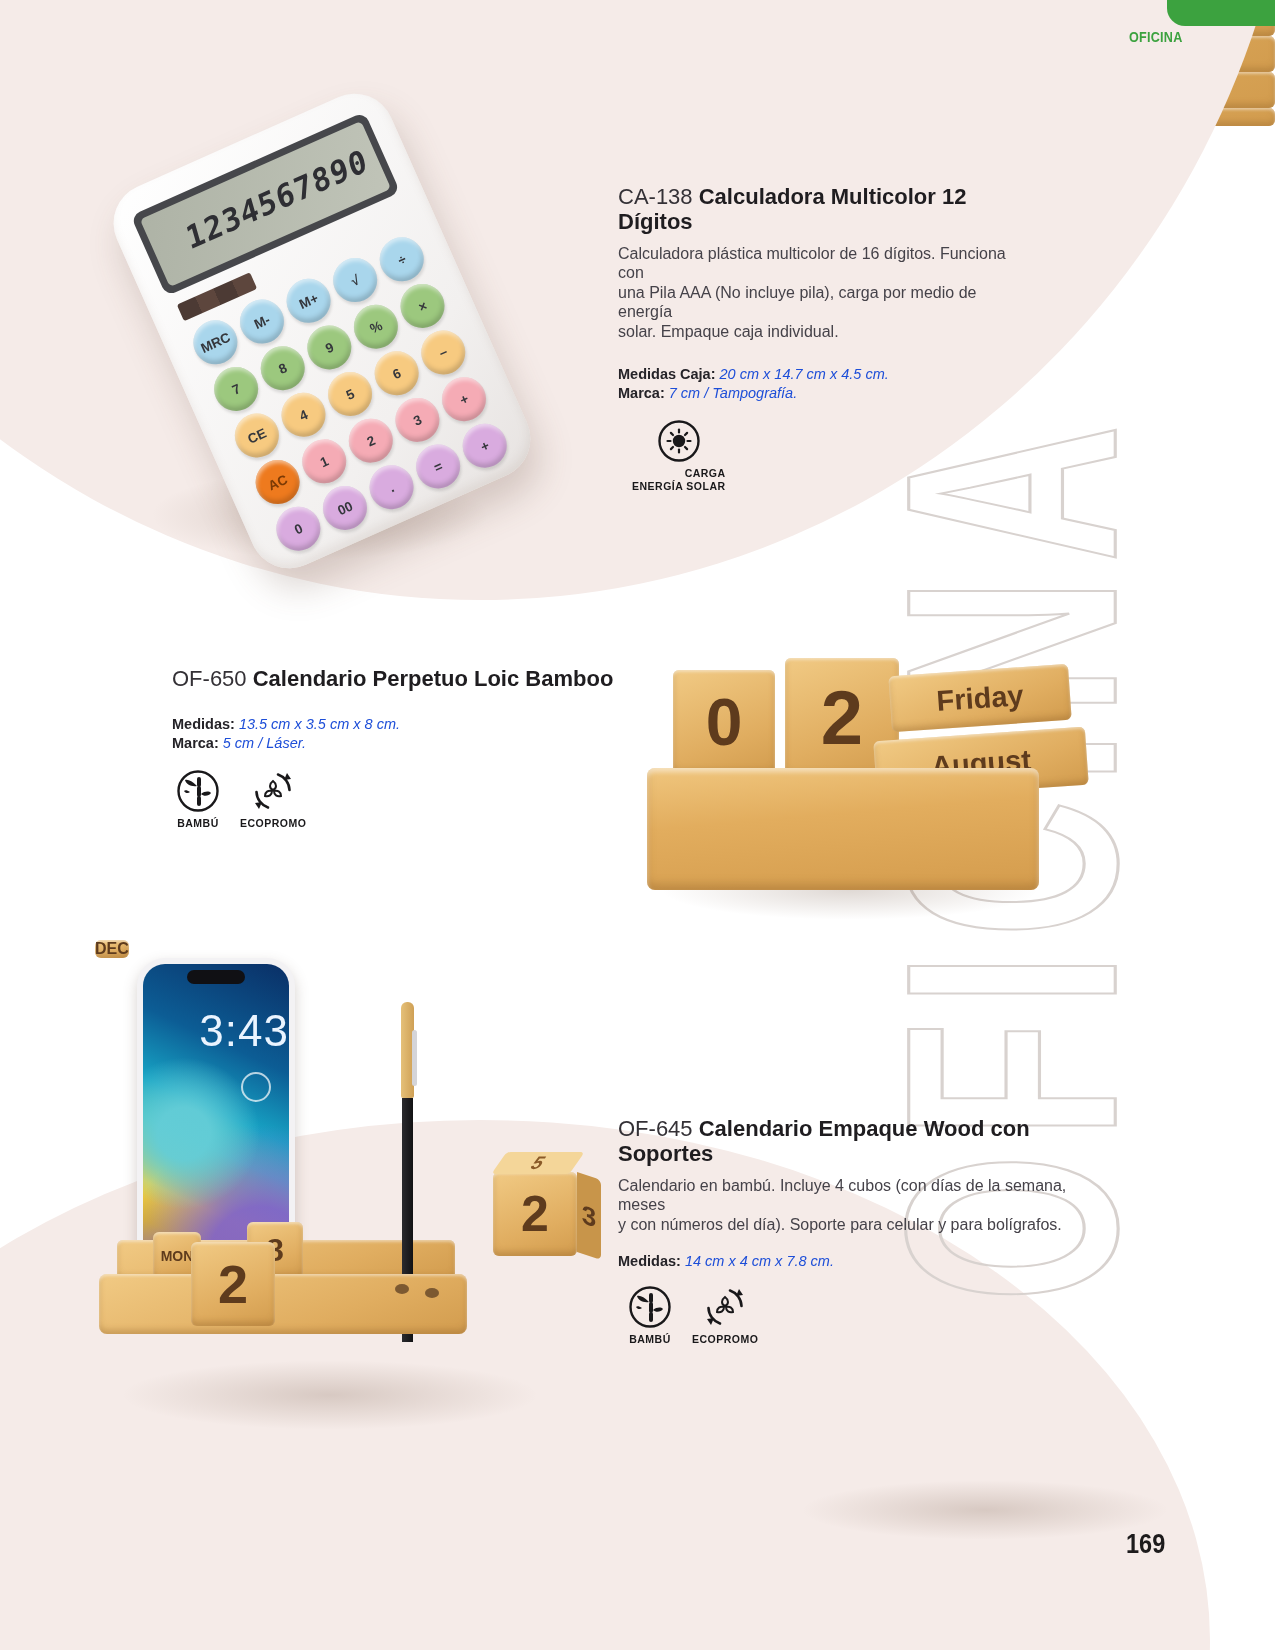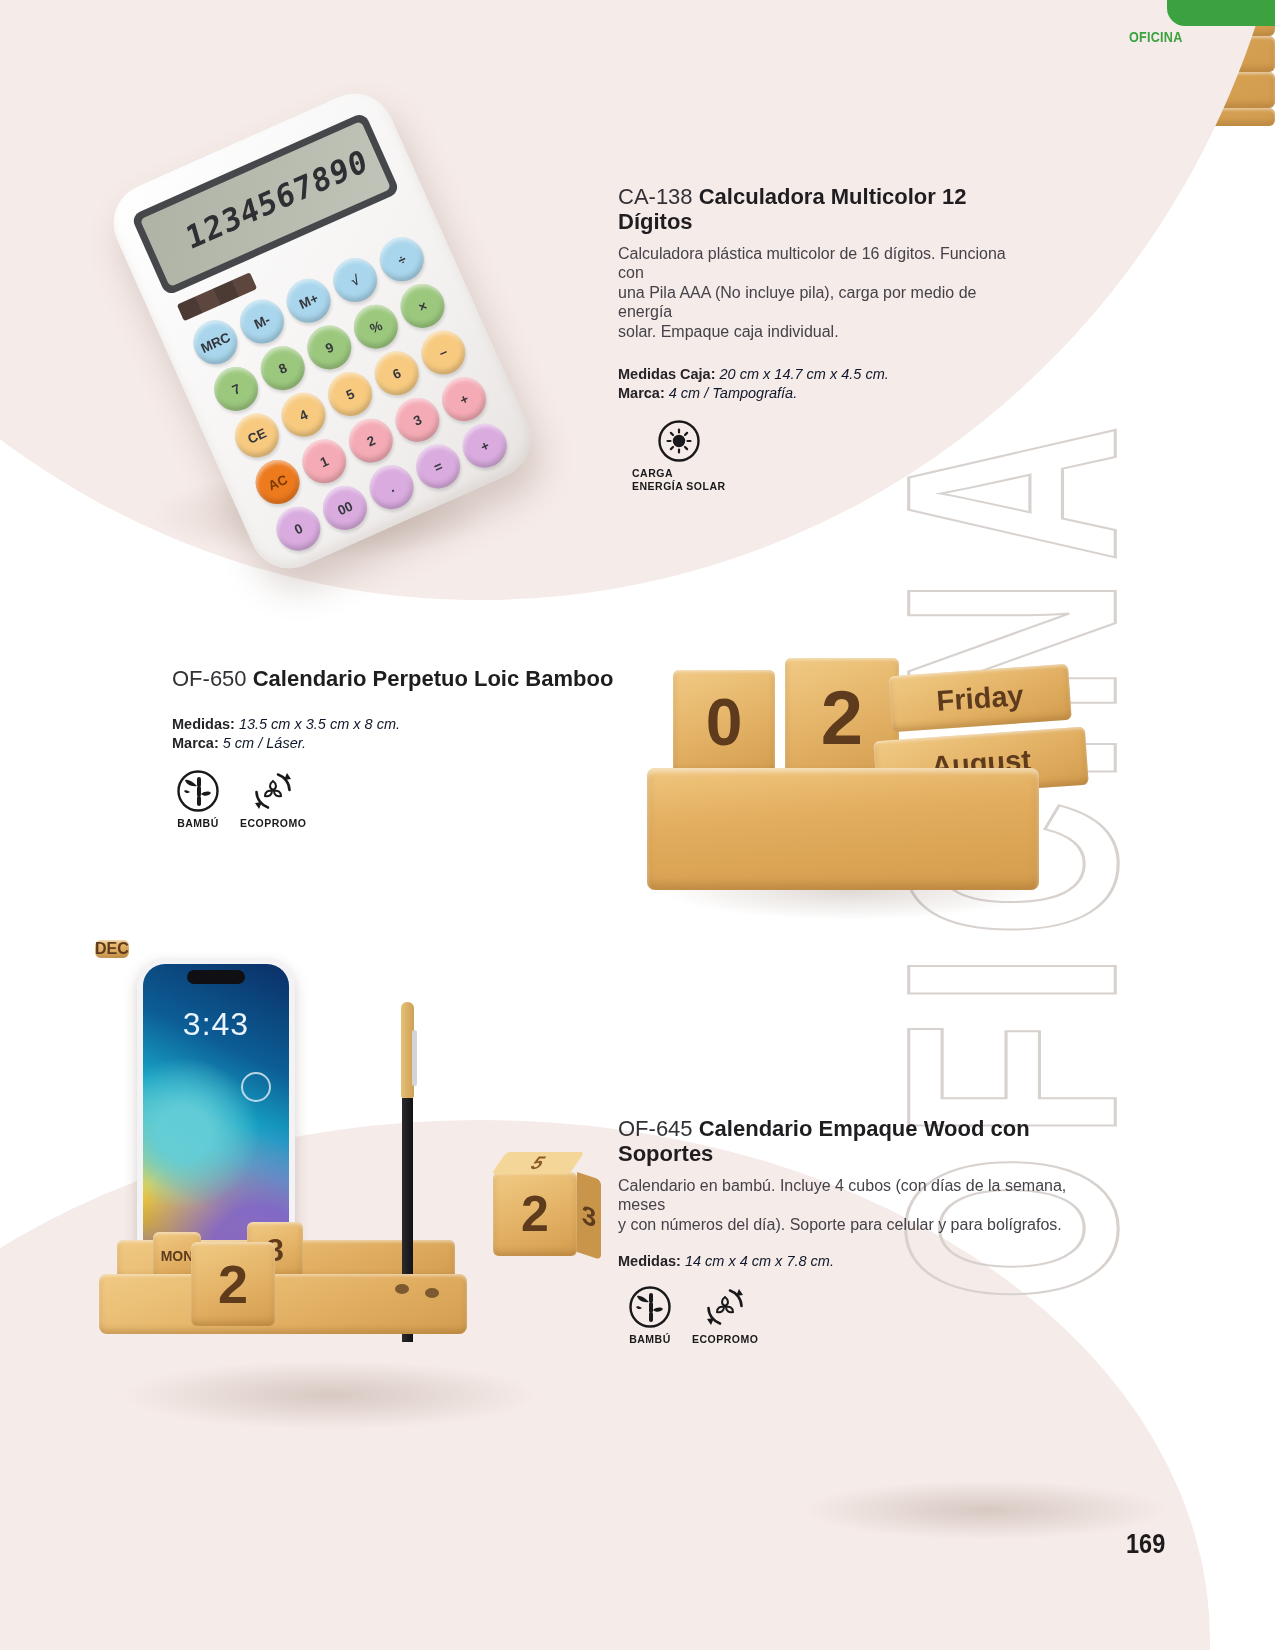--- a/index.html
+++ b/index.html
@@ -26,26 +26,26 @@
                font-size:28px;transform:scaleX(.84);transform-origin:left top;}
 
   
   .ptext{position:absolute;z-index:4;}
   .ptext h2{margin:0 16px 9px 0;font-size:22px;line-height:1.15;font-weight:normal;color:#343136;}
   .ptext h2 strong{color:#1f1d20;font-weight:bold;}
   .desc{margin:0;font-size:16px;line-height:1.22;color:#454249;white-space:pre-line;}
   .meta{margin:24px 0 0 0;font-size:14.5px;line-height:1.3;color:#39363b;}
   .meta .mline{display:block;}
   .meta b{font-weight:bold;color:#252328;}
-  .meta i{font-style:italic;color:#0f172a;}
+  .meta i{font-style:italic;color:#1d4ed8;}
   .badges{display:flex;gap:20px;margin-top:16px;align-items:flex-start;}
   .badge{display:flex;flex-direction:column;align-items:center;}
   .badge svg{width:44px;height:44px;}
   .badge .blabel{margin-top:4px;font-size:10.5px;font-weight:bold;letter-spacing:.5px;color:#19181a;
-                 text-align:left;white-space:pre-line;line-height:1.25;}
+                 text-align:right;white-space:pre-line;line-height:1.25;}
 
   .gshadow{position:absolute;background:radial-gradient(ellipse at center,rgba(110,80,60,.22),rgba(110,80,60,0) 70%);
            border-radius:50%;z-index:2;}
 
   
   .calc{position:absolute;left:172px;top:124px;width:300px;height:414px;z-index:3;
         transform:rotate(-24deg);background:linear-gradient(145deg,#ffffff,#f2f0ef 70%,#e7e3e1);
         border-radius:40px;box-shadow:0 22px 35px rgba(100,75,60,.22), inset 0 -6px 10px rgba(160,140,130,.15);}
   .calc-screen{position:absolute;left:22px;top:24px;width:256px;height:88px;background:#46474b;
                border-radius:10px;padding:7px;box-sizing:border-box;}
@@ -83,22 +83,22 @@
   .pholder{position:absolute;left:95px;top:940px;width:520px;height:460px;z-index:2;}
   .phone{position:absolute;left:42px;top:18px;width:158px;height:338px;background:#f3f2f4;
          border-radius:28px;box-shadow:0 6px 14px rgba(90,70,60,.25);padding:6px;box-sizing:border-box;}
   .phone .screen{position:relative;width:100%;height:100%;border-radius:22px;overflow:hidden;
      background:
        radial-gradient(circle at 28% 52%, rgba(100,205,215,.95) 0 13%, rgba(100,205,215,0) 38%),
        radial-gradient(circle at 80% 90%, rgba(125,95,205,.9) 0 16%, rgba(125,95,205,0) 42%),
        linear-gradient(205deg,#0a2f66 0%,#0c5d95 28%,#17a3c4 46%,#49c3bd 56%,#f2d348 72%,#ddb52f 82%,#6f59c2 100%);}
   .phone .notch{position:absolute;left:50%;top:6px;width:58px;height:14px;margin-left:-29px;
                 background:#101014;border-radius:8px;}
-  .phone .time{position:absolute;left:0;right:0;top:42px;text-align:center;color:#eaf4ff;
-               font-size:32px;font-weight:300;letter-spacing:1px;}
+  .phone .time{position:absolute;left:0;right:0;top:42px;text-align:right;color:#eaf4ff;
+               font-size:44px;font-weight:300;letter-spacing:1px;}
   .phone .widget{position:absolute;right:18px;top:108px;width:26px;height:26px;border-radius:50%;
                  border:2px solid rgba(255,255,255,.7);}
   .phone .dock1,.phone .dock2{position:absolute;bottom:12px;width:24px;height:24px;border-radius:50%;
                  background:rgba(250,250,255,.3);}
   .phone .dock1{left:16px;} .phone .dock2{right:16px;}
   .pen{position:absolute;left:306px;top:62px;width:13px;z-index:3;}
   .pen .bamboo{width:13px;height:96px;background:linear-gradient(90deg,#e5c078,#cfa055);border-radius:6px 6px 2px 2px;}
   .pen .clip{position:absolute;left:11px;top:28px;width:5px;height:56px;background:#d4d4d8;border-radius:3px;}
   .pen .body{width:11px;height:244px;margin-left:1px;background:linear-gradient(90deg,#2a2a2e,#121214);}
   .tray-rail{position:absolute;left:22px;top:300px;width:338px;height:40px;z-index:2;}
@@ -200,21 +200,21 @@
   <section class="ptext" style="left:618px;top:184px;width:400px;">
     <h2>
       <span class="code">CA-138</span>
       <strong>Calculadora Multicolor 12 Dígitos</strong>
     </h2>
     <p class="desc">Calculadora plástica multicolor de 16 dígitos. Funciona con
 una Pila AAA (No incluye pila), carga por medio de energía
 solar.  Empaque caja individual.</p>
     <p class="meta">
       <span class="mline"><b>Medidas Caja:</b> <i>20 cm x 14.7 cm x 4.5 cm.</i></span>
-      <span class="mline"><b>Marca:</b> <i>4 cm / Tampografía.</i></span>
+      <span class="mline"><b>Marca:</b> <i>7 cm / Tampografía.</i></span>
     </p>
     <div class="badges" style="margin-left:14px;">
       <div class="badge">
         <svg viewBox="0 0 44 44">
           <circle cx="22" cy="22" r="19.5" fill="none" stroke="#19181a" stroke-width="2.4"></circle>
           <circle cx="22" cy="22" r="6.2" fill="#19181a"></circle>
           <g stroke="#19181a" stroke-width="2.2" stroke-linecap="round">
             <line x1="22" y1="10.5" x2="22" y2="13.5"></line>
               <line x1="22" y1="30.5" x2="22" y2="33.5"></line>
             <line x1="10.5" y1="22" x2="13.5" y2="22"></line>

